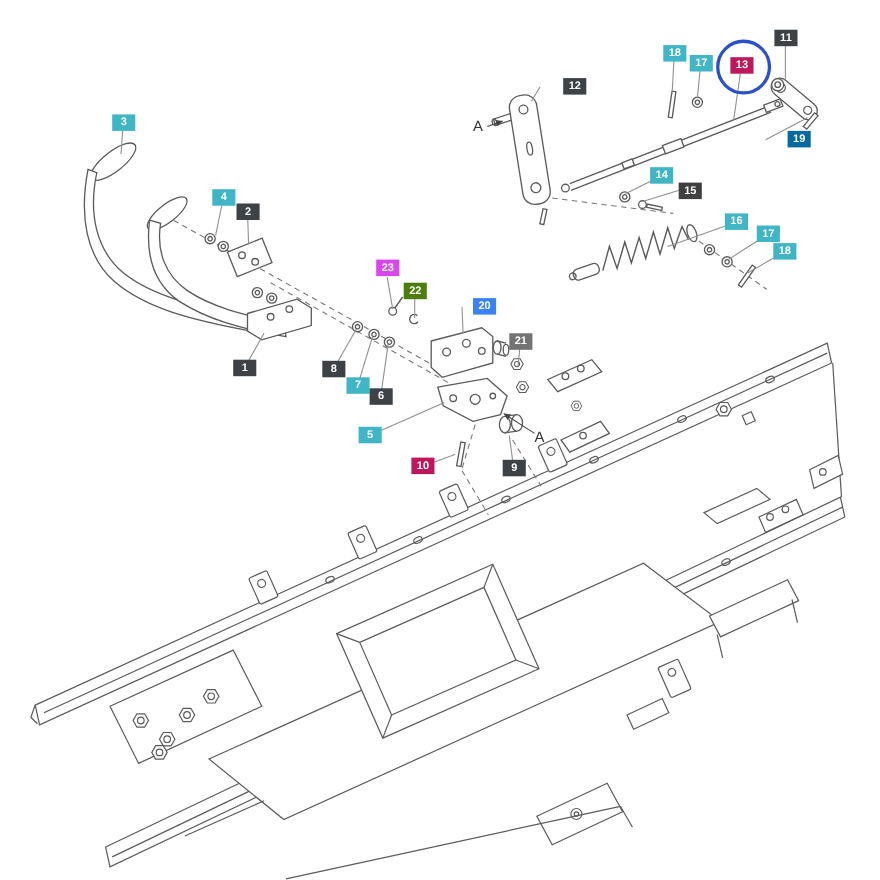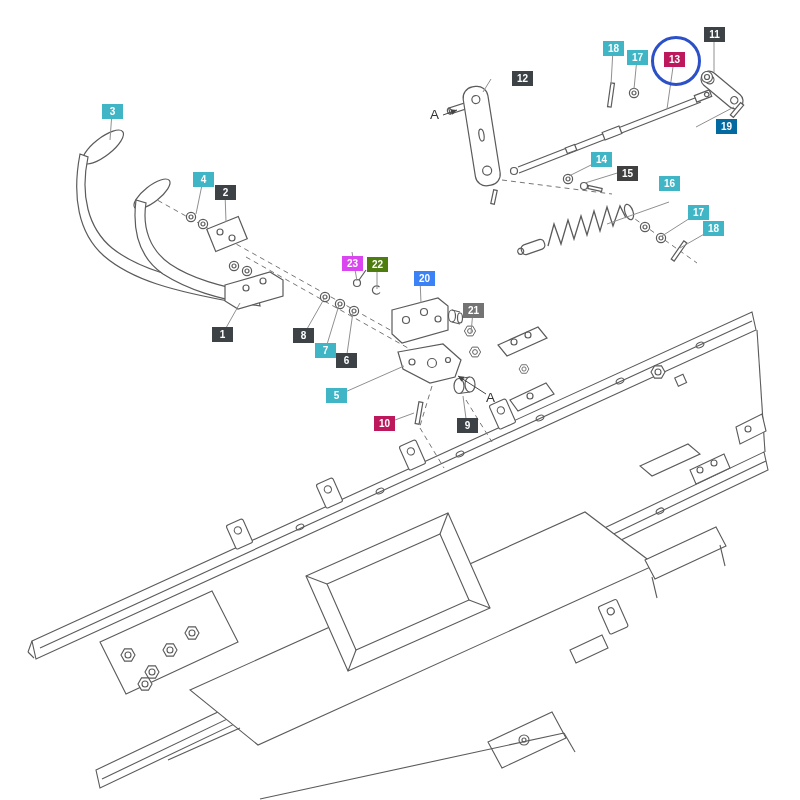--- a/index.html
+++ b/index.html
@@ -275,38 +275,38 @@
         <line x1="443" y1="115" x2="457" y2="110" stroke="#444" marker-end="url(#arrow)"></line>
         <line x1="486" y1="394" x2="458" y2="376" stroke="#444" marker-end="url(#arrow)"></line>
       </g>
   </svg>
 
   <div id="callout-layer">
       <div class="callout cyan" style="left: 102px; top: 104px; background: rgb(63, 181, 197); color: rgb(255, 255, 255);">3</div>
       <div class="callout cyan" style="left: 193px; top: 172px; background: rgb(63, 181, 197); color: rgb(255, 255, 255);">4</div>
       <div class="callout dark" style="left: 215px; top: 185px; background: rgb(61, 66, 71); color: rgb(255, 255, 255);">2</div>
       <div class="callout dark" style="left: 212px; top: 327px; background: rgb(61, 66, 71); color: rgb(255, 255, 255);">1</div>
-      <div class="callout cyan" style="left: 342px; top: 256px; background: #d946ef; color: rgb(255, 255, 255);">23</div>
+      <div class="callout cyan" style="left: 342px; top: 236px; background: #d946ef; color: rgb(255, 255, 255);">23</div>
       <div class="callout dark" style="left: 367px; top: 257px; background: #4d7c0f; color: rgb(255, 255, 255); text-align: center;">22</div>
-      <div class="callout dark" style="left: 414px; top: 271px; background: #3b82f6; color: rgb(255, 255, 255);">20</div>
+      <div class="callout dark" style="left: 430px; top: 271px; background: #3b82f6; color: rgb(255, 255, 255);">20</div>
       <div class="callout dark" style="left: 293px; top: 328px; background: rgb(61, 66, 71); color: rgb(255, 255, 255);">8</div>
       <div class="callout cyan" style="left: 315px; top: 343px; background: rgb(63, 181, 197); color: rgb(255, 255, 255);">7</div>
       <div class="callout dark" style="left: 336px; top: 353px; background: rgb(61, 66, 71); color: rgb(255, 255, 255);">6</div>
       <div class="callout cyan" style="left: 326px; top: 388px; background: rgb(63, 181, 197); color: rgb(255, 255, 255);">5</div>
       <div class="callout cyan" style="left: 374px; top: 416px; background: #be185d; color: rgb(255, 255, 255);">10</div>
       <div class="callout dark" style="left: 457px; top: 418px; background: rgb(61, 66, 71); color: rgb(255, 255, 255);">9</div>
       <div class="callout dark" style="left: 463px; top: 303px; background: #737373; color: rgb(255, 255, 255);">21</div>
       <div class="callout dark" style="left: 481px; top: 71px; background: rgb(61, 66, 71); color: rgb(255, 255, 255); margin-left: 31px;">12</div>
       <div class="callout cyan" style="left: 603px; top: 41px; background: rgb(63, 181, 197); color: rgb(255, 255, 255);">18</div>
       <div class="callout cyan" style="left: 627px; top: 50px; background: rgb(63, 181, 197); color: rgb(255, 255, 255);">17</div>
       <div class="callout cyan" style="left: 664px; top: 52px; background: #be185d; color: rgb(255, 255, 255);">13</div>
       <div class="callout dark" style="left: 704px; top: 27px; background: rgb(61, 66, 71); color: rgb(255, 255, 255);">11</div>
       <div class="callout dark" style="left: 686px; top: 119px; background: #0369a1; color: rgb(255, 255, 255); margin-left: 30px;">19</div>
       <div class="callout cyan" style="left: 591px; top: 152px; background: rgb(63, 181, 197); color: rgb(255, 255, 255);">14</div>
       <div class="callout cyan" style="left: 617px; top: 166px; background: #404040; color: rgb(255, 255, 255);">15</div>
-      <div class="callout cyan" style="left: 659px; top: 176px; background: rgb(63, 181, 197); color: rgb(255, 255, 255);">16</div>
+      <div class="callout cyan" style="left: 659px; top: 194px; background: rgb(63, 181, 197); color: rgb(255, 255, 255);">16</div>
       <div class="callout cyan" style="left: 688px; top: 205px; background: rgb(63, 181, 197); color: rgb(255, 255, 255);">17</div>
       <div class="callout cyan" style="left: 703px; top: 221px; background: rgb(63, 181, 197); color: rgb(255, 255, 255);">18</div>
       <div class="annotation" style="left: 430px; top: 107px;">A</div>
       <div class="annotation" style="left: 486px; top: 390px;">A</div>
       <div class="highlight-circle" style="left: 651px; top: 36px; width: 50px; height: 50px; border-color: rgb(43, 80, 200);"></div>
     </div>
 </div>
 
 </body></html>

